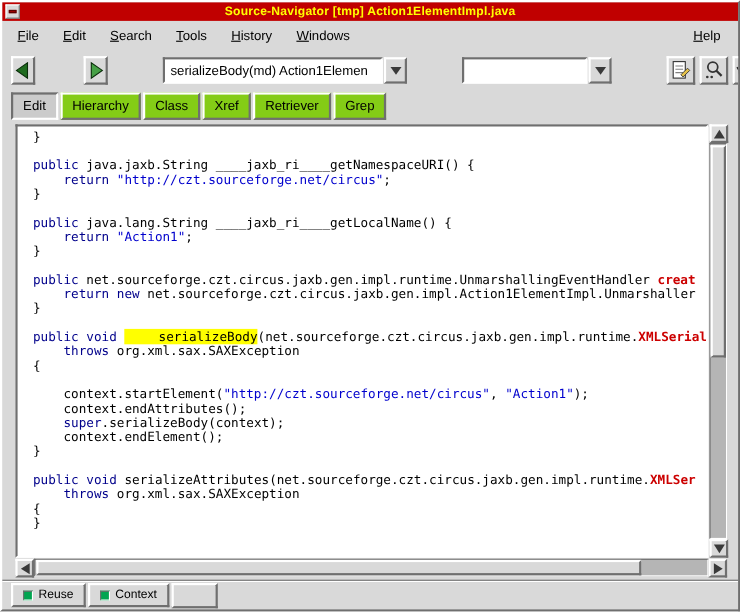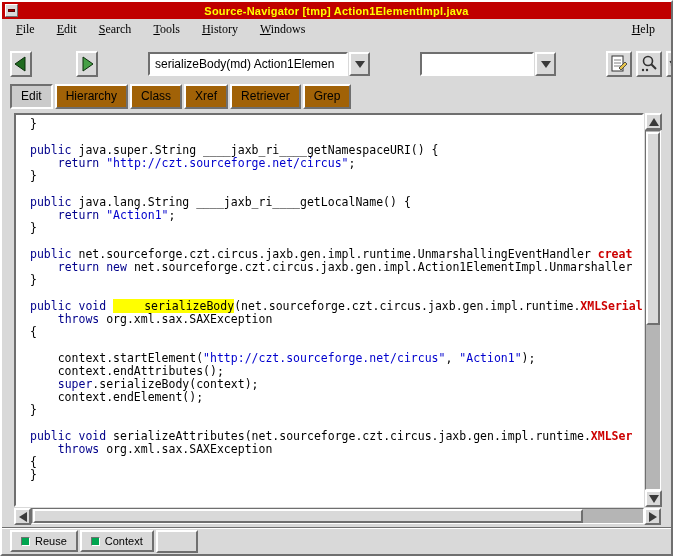--- a/index.html
+++ b/index.html
@@ -15,41 +15,41 @@
   
   .titlebar { height:17px; flex:0 0 17px; background:var(--titlebar,#c00000); color:var(--title_text,#ffff00);
               display:flex; align-items:center; justify-content:center; position:relative;
               font-weight:bold; font-size:11px; letter-spacing:.2px; }
   .titlebar-icon { position:absolute; left:3px; top:2px; width:13px; height:13px;
                    background:#d9d9d9; border:1px solid; border-color:#ffffff #6f6f6f #6f6f6f #ffffff;
                    display:flex; align-items:center; justify-content:center; }
   .titlebar-icon .bar { width:7px; height:3px; background:#9b0000; border:1px solid #5a0000; }
 
   
-  .menubar { height:26px; flex:0 0 26px; display:flex; align-items:flex-start; padding:0 10px;font-family:Liberation Serif, serif; }
+  .menubar { height:26px; flex:0 0 26px; display:flex; align-items:center; padding:0 10px; }
   .menu-item { display:inline-block; padding:3px 4px; margin-right:14px; cursor:default; }
   .menu-item::first-letter { text-decoration:underline; }
   .menu-help { margin-left:auto; margin-right:2px; }
 
   
   .toolbar { height:38px; flex:0 0 38px; display:flex; align-items:center; padding:0 8px;gap:40px; }
   .tool-btn { width:26px; height:26px; background:#d9d9d9; display:flex; align-items:center; justify-content:center; }
   .tool-btn + .tool-btn { margin-left:4px; }
   .combo { display:flex; align-items:stretch; height:24px; margin-left:10px; }
   .combo-field { background:#ffffff; display:flex; align-items:center; padding:0 5px;
                  white-space:nowrap; overflow:hidden; font-size:12px; }
   .combo-field.symbol { width:200px; }
   .combo-field.search { width:114px; }
   .combo-arrow { width:21px; background:#d9d9d9; display:flex; align-items:center; justify-content:center; margin-left:1px; }
   .tri-down { width:0; height:0; border-left:5px solid transparent; border-right:5px solid transparent; border-top:7px solid #3a3a3a; }
   .icons-group { display:flex; margin-left:10px; }
 
   
   .tabbar { height:26px; flex:0 0 26px; display:flex; align-items:flex-end; padding:0 0 0 8px; }
-  .tab { padding:3px 9px 4px; margin-right:2px; background:#a16207;
+  .tab { padding:3px 9px 4px; margin-right:2px; background:#84cc16;
          border:2px solid; border-color:#ffffff #6f6f6f #6f6f6f #ffffff; cursor:default; }
   .tab.active { border-color:#6f6f6f #ffffff #ffffff #6f6f6f; background:#cbcbcb; }
 
   
   .editor-wrap { flex:1 1 auto; margin:4px 10px 0 12px; display:grid;
                  grid-template-columns:1fr 17px; grid-template-rows:1fr 17px; }
   .code-view { grid-column:1; grid-row:1; background:#ffffff; overflow:hidden; padding:3px 0 0 14px; cursor:text; }
   .code-line { font-family:"DejaVu Sans Mono","Liberation Mono",monospace; font-size:11.5px; line-height:13px; white-space:pre; }
   .tok-k { color:var(--keyword,#00008b); }
   .tok-s { color:var(--string,#0000cd); }
@@ -164,21 +164,21 @@
       <div class="tab">Class</div>
       <div class="tab">Xref</div>
       <div class="tab">Retriever</div>
       <div class="tab">Grep</div>
     </div>
 
   <div class="editor-wrap">
     <div class="code-view sunken">
         <div class="code-line"><span class="tok-p">}</span></div>
         <div class="code-line">&nbsp;</div>
-        <div class="code-line"><span class="tok-k">public</span><span class="tok-p"> java.super.String ____jaxb_ri____getNamespaceURI() {</span></div>
+        <div class="code-line"><span class="tok-k">public</span><span class="tok-p"> java.jaxb.String ____jaxb_ri____getNamespaceURI() {</span></div>
         <div class="code-line"><span class="tok-p">    </span><span class="tok-k">return</span><span class="tok-p"> </span><span class="tok-s">"http://czt.sourceforge.net/circus"</span><span class="tok-p">;</span></div>
         <div class="code-line"><span class="tok-p">}</span></div>
         <div class="code-line">&nbsp;</div>
         <div class="code-line"><span class="tok-k">public</span><span class="tok-p"> java.lang.String ____jaxb_ri____getLocalName() {</span></div>
         <div class="code-line"><span class="tok-p">    </span><span class="tok-k">return</span><span class="tok-p"> </span><span class="tok-s">"Action1"</span><span class="tok-p">;</span></div>
         <div class="code-line"><span class="tok-p">}</span></div>
         <div class="code-line">&nbsp;</div>
         <div class="code-line"><span class="tok-k">public</span><span class="tok-p"> net.sourceforge.czt.circus.jaxb.gen.impl.runtime.UnmarshallingEventHandler </span><span class="tok-r">creat</span></div>
         <div class="code-line"><span class="tok-p">    </span><span class="tok-k">return</span><span class="tok-p"> </span><span class="tok-k">new</span><span class="tok-p"> net.sourceforge.czt.circus.jaxb.gen.impl.Action1ElementImpl.Unmarshaller</span></div>
         <div class="code-line"><span class="tok-p">}</span></div>

